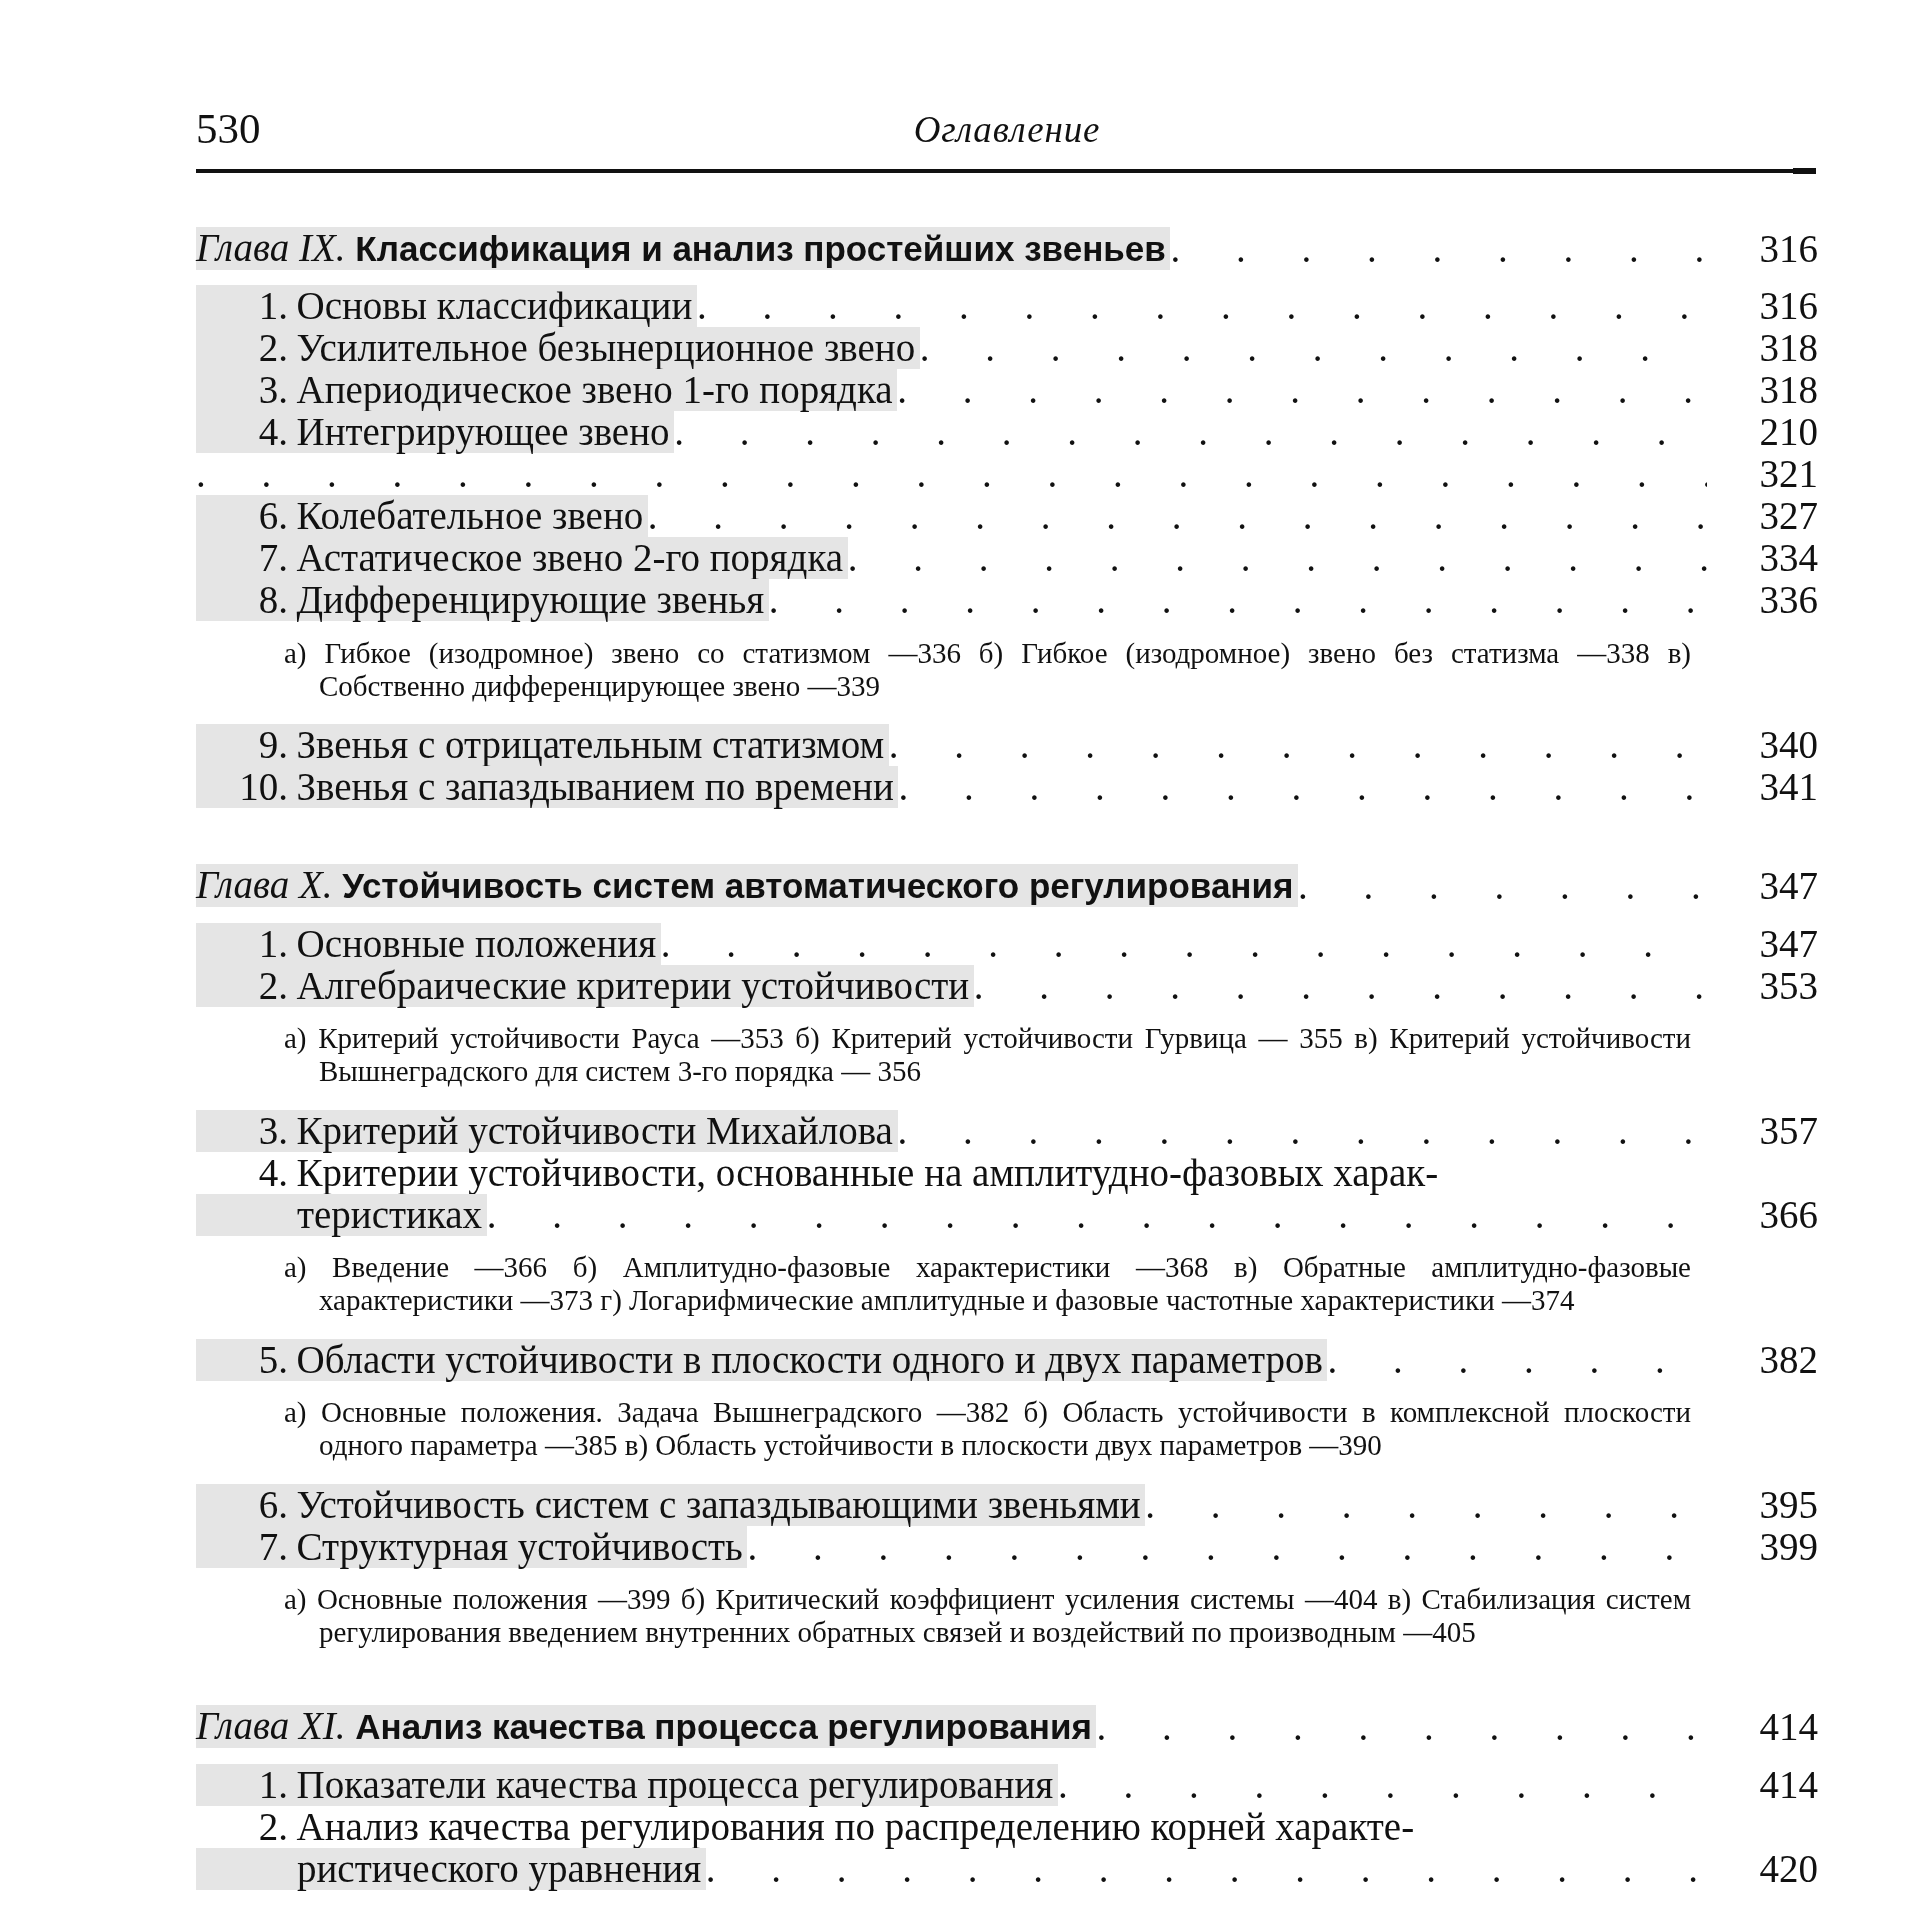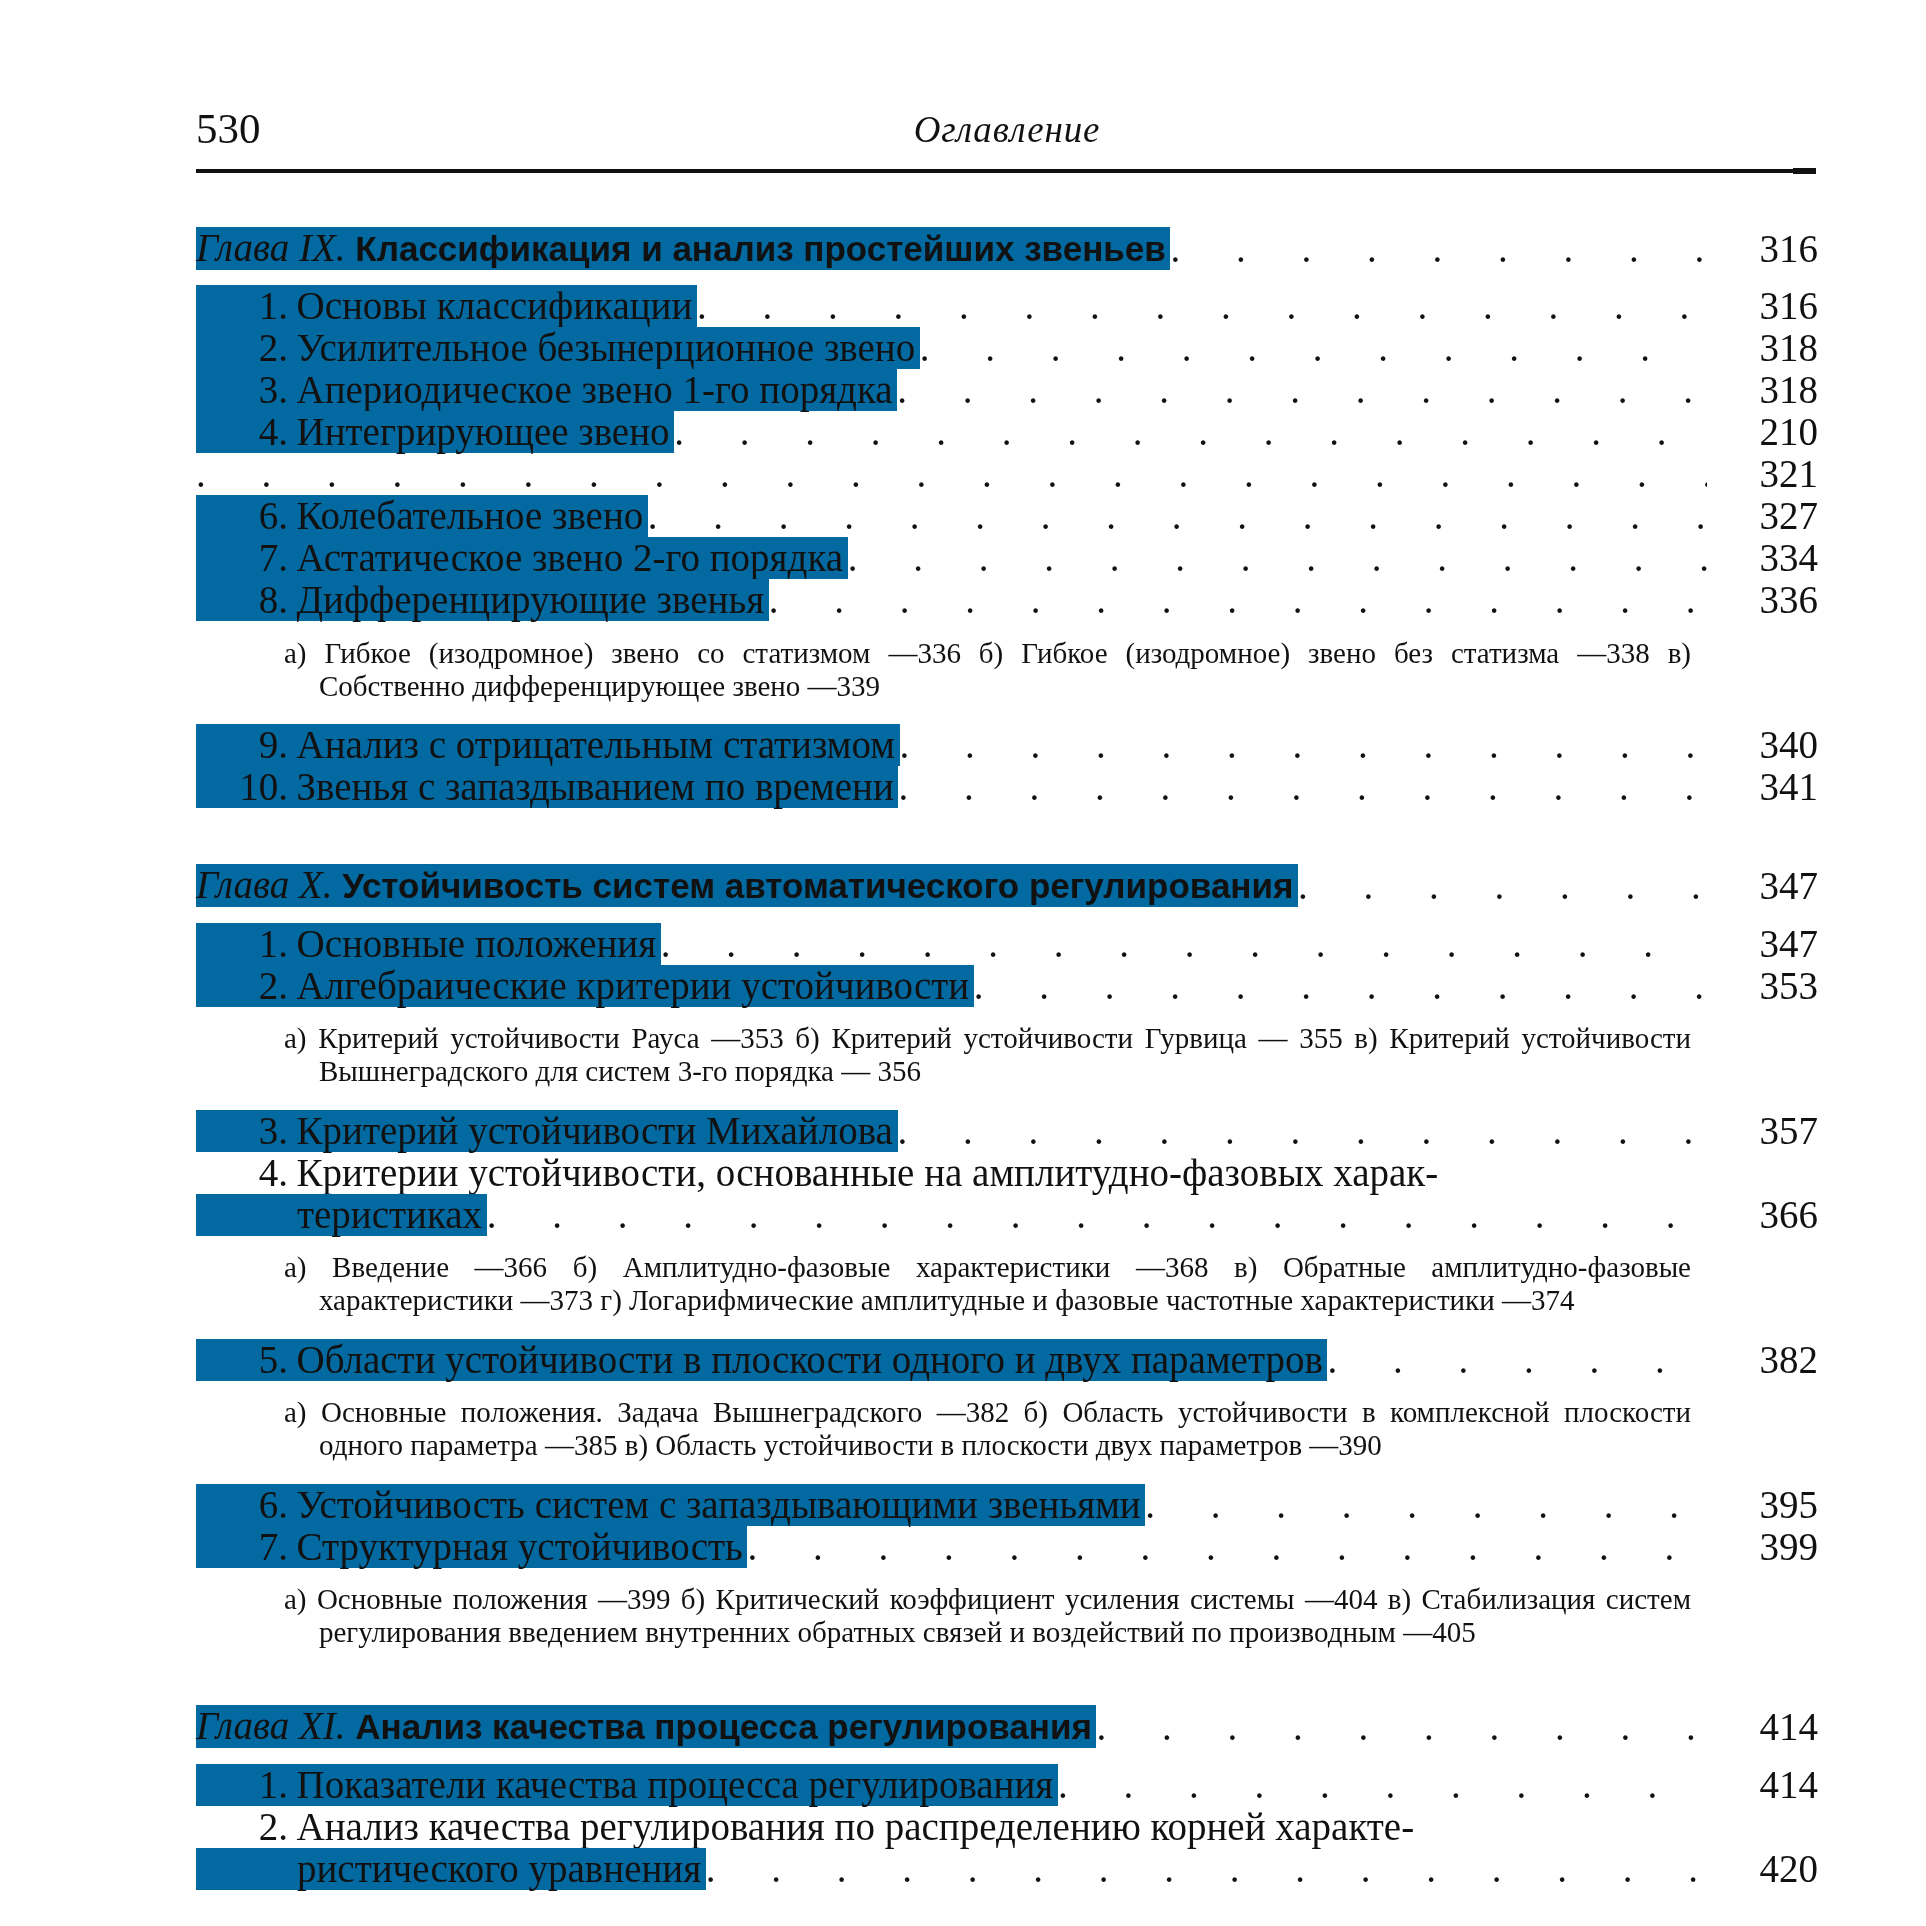--- a/index.html
+++ b/index.html
@@ -8,21 +8,21 @@
   .page { position: absolute; left: 196px; top: 0; width: 1622px; }
   .hdr { position: absolute; top: 104px; left: 0; width: 1622px; height: 54px; }
   .hdr .num { position: absolute; left: 0; top: 0; font-size: 43px; }
   .hdr .title { position: absolute; left: 0; width: 100%; top: 3.9px; text-align: center;
                 font-style: italic; font-size: 37px; letter-spacing: 0.8px; }
   .rule { position: absolute; top: 169px; left: 0; width: 1618px; height: 3.5px; background: #111; }
   .rule::after { content: ""; position: absolute; right: -2.3px; top: -1.5px; width: 23px; height: 6.2px; background: #111; }
 
   .toc { position: absolute; top: 227px; left: 0; width: 1622px; }
   .row { position: relative; display: flex; align-items: flex-end; font-size: 39px; line-height: 42px; }
-  .row .txt { white-space: nowrap; padding-right: 4.6px; background: #0369a1; position: relative; z-index: 1; }
+  .row .txt { white-space: nowrap; padding-right: 4.6px; background: #e5e5e5; position: relative; z-index: 1; }
   .row .lead { flex: 1; overflow: hidden; white-space: nowrap; letter-spacing: 23px; line-height: 42px; }
   .row .lead::before { content: ". . . . . . . . . . . . . . . . . . . . . . . . . . . . . . . . . . . . . . . . . . . . . . . . . . . . . . . . . ."; }
   .row .pg { width: 96px; text-align: right; flex: none; padding-left: 15.4px; }
   .chapter { margin-top: 56px; margin-bottom: 15.4px; }
   .chapter:first-child { margin-top: 0; }
   .chapter .lbl { font-style: italic; }
   .chapter .ttl { font-weight: bold; font-family: "Liberation Sans Narrow", "Liberation Sans", sans-serif; font-size: 35px; }
   .sec { padding-left: 0; }
   .sec .no { display: inline-block; width: 92px; text-align: right; padding-right: 8.5px; }
   .sec .txt { padding-left: 0; }
@@ -84,21 +84,21 @@
         <span class="lead"></span>
         <span class="pg">334</span>
       </div>
     <div class="row sec">
         <span class="txt"><span class="no">8.</span><span>Дифференцирующие звенья</span></span>
         <span class="lead"></span>
         <span class="pg">336</span>
       </div>
     <div class="subs">а) Гибкое (изодромное) звено со статизмом —336 б) Гибкое (изодромное) звено без статизма —338 в) Собственно дифференцирующее звено —339</div>
     <div class="row sec">
-        <span class="txt"><span class="no">9.</span><span>Анализ с отрицательным статизмом</span></span>
+        <span class="txt"><span class="no">9.</span><span>Звенья с отрицательным статизмом</span></span>
         <span class="lead"></span>
         <span class="pg">340</span>
       </div>
     <div class="row sec">
         <span class="txt"><span class="no">10.</span><span>Звенья с запаздыванием по времени</span></span>
         <span class="lead"></span>
         <span class="pg">341</span>
       </div>
 
     <div class="row chapter">

